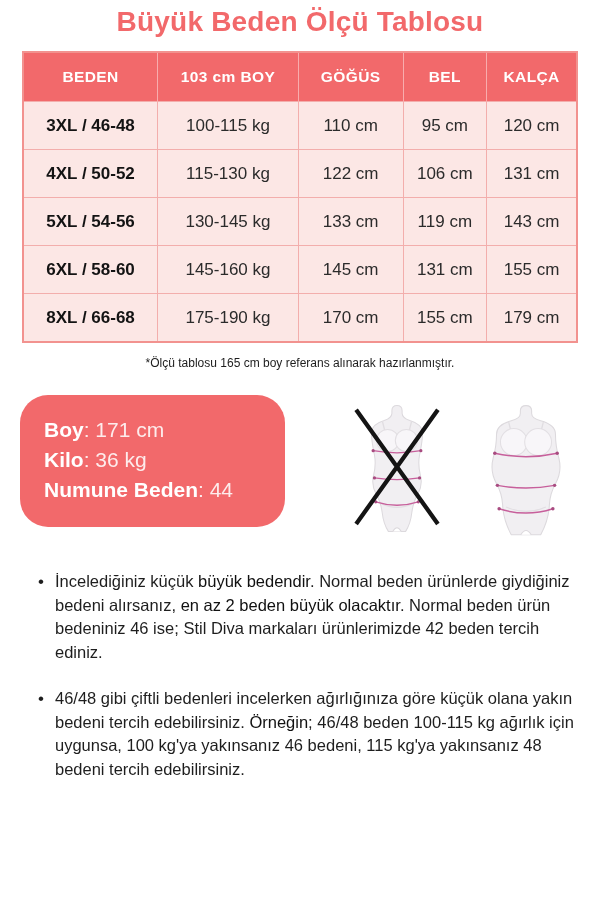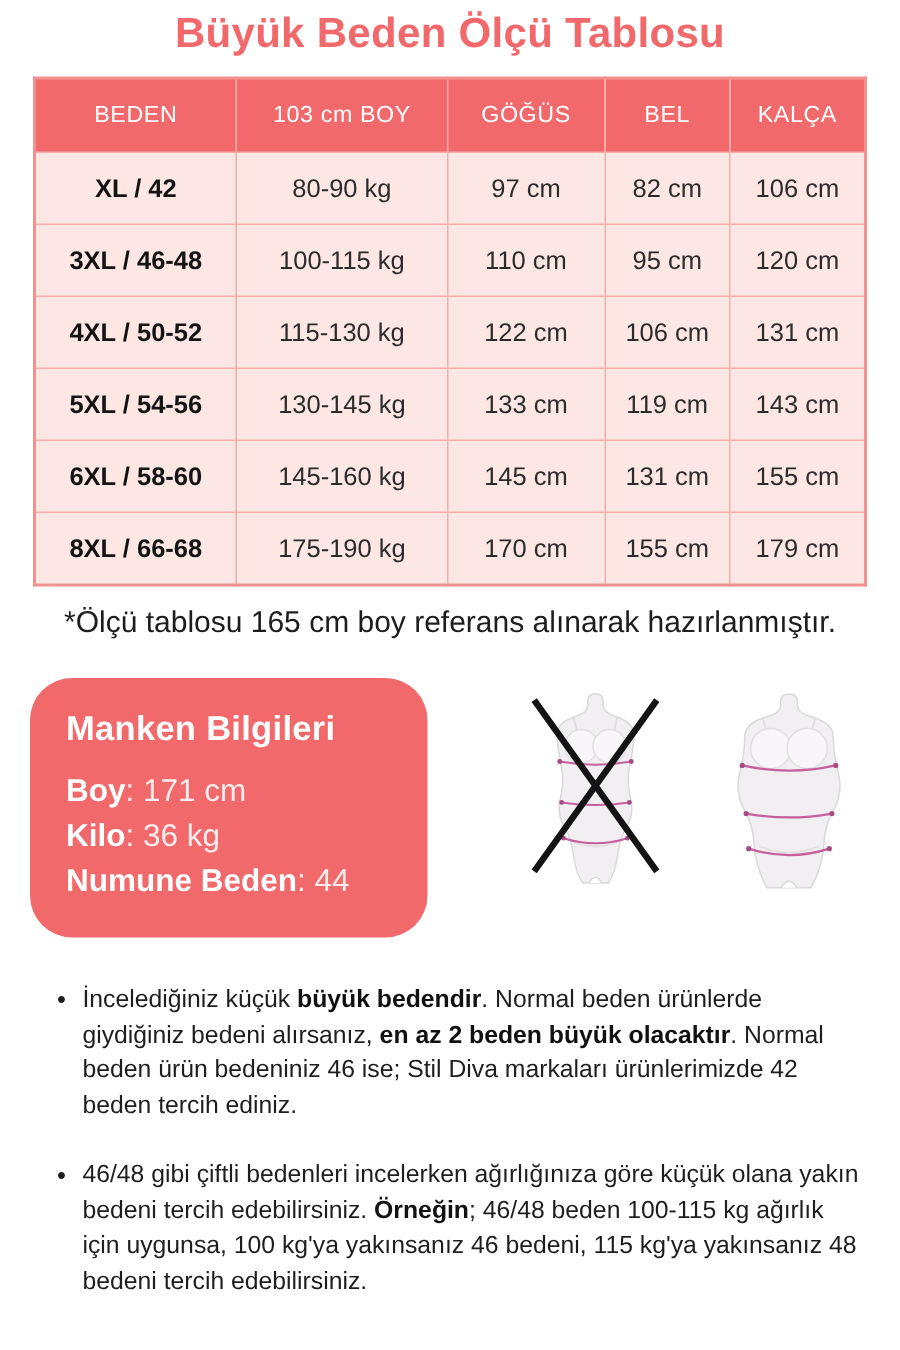--- a/index.html
+++ b/index.html
@@ -16,34 +16,34 @@
     font-size:28px;font-weight:700;color:#f2696b;letter-spacing:.2px;
   }
 
   
   .table-wrap{margin:13px auto 0;width:556px;}
   table.size-table{
     width:100%;border-collapse:collapse;table-layout:fixed;
     border:2px solid #f2928f;
   }
   table.size-table th{
-    background:#f2696b;color:#ffffff;font-weight:400;font-size:15.5px;
+    background:#f2696b;color:#ffffff;font-weight:700;font-size:15.5px;
     height:46px;text-align:center;letter-spacing:.4px;
     border-left:1px solid rgba(255,255,255,.45);
   }
   table.size-table th:first-child{border-left:none;}
   table.size-table td{
     background:#fce7e5;color:#2b2b2b;font-size:17px;text-align:center;
     height:45px;border:1px solid #f3aeac;
   }
   table.size-table td.size-col{font-weight:700;color:#131313;}
 
   
   .footnote{
-    margin:13px 0 0;text-align:center;font-size:20px;color:#1d1d1d;
+    margin:13px 0 0;text-align:center;font-size:12px;color:#1d1d1d;
   }
 
   
   .model-section{
     margin-top:25px;padding:0 20px;display:flex;align-items:flex-start;
   }
   .model-box{
     flex:0 0 auto;width:265px;box-sizing:border-box;
     background:#f2696b;border-radius:28px;color:#ffffff;
     padding:20px 24px 22px;
@@ -61,21 +61,21 @@
 
   
   .bullets{
     list-style:none;margin:30px 0 0;padding:0 26px 0 38px;
   }
   .bullets li{
     display:flex;margin-bottom:23px;
     font-size:16.5px;line-height:23.5px;color:#1e1e1e;
   }
   .bullets .dot{flex:0 0 auto;margin-right:11px;font-size:17px;line-height:23.5px;}
-  .bullets .b{font-weight:700;color:#111111;}
+  .bullets .b{font-weight:400;color:#111111;}
 </style>
 </head>
 <body>
 
 <div class="page">
 
   <h1 class="page-title">Büyük Beden Ölçü Tablosu</h1>
 
   <div class="table-wrap">
     <table class="size-table">
@@ -90,27 +90,20 @@
         <tr>
           <th>BEDEN</th>
           <th>103 cm BOY</th>
           <th>GÖĞÜS</th>
           <th>BEL</th>
           <th>KALÇA</th>
         </tr>
       </thead>
       <tbody>
           <tr>
-            <td class="size-col">XL / 42</td>
-            <td>80-90 kg</td>
-            <td>97 cm</td>
-            <td>82 cm</td>
-            <td>106 cm</td>
-          </tr>
-          <tr>
             <td class="size-col">3XL / 46-48</td>
             <td>100-115 kg</td>
             <td>110 cm</td>
             <td>95 cm</td>
             <td>120 cm</td>
           </tr>
           <tr>
             <td class="size-col">4XL / 50-52</td>
             <td>115-130 kg</td>
             <td>122 cm</td>
@@ -139,21 +132,20 @@
             <td>179 cm</td>
           </tr>
         </tbody>
     </table>
   </div>
 
   <p class="footnote">*Ölçü tablosu 165 cm boy referans alınarak hazırlanmıştır.</p>
 
   <div class="model-section">
     <div class="model-box">
-      <h2>Manken Bilgileri</h2>
       <div class="model-line">
         <span class="b">Boy</span><span>: 171 cm</span>
       </div>
       <div class="model-line">
         <span class="b">Kilo</span><span>: 36 kg</span>
       </div>
       <div class="model-line">
         <span class="b">Numune Beden</span><span>: 44</span>
       </div>
     </div>

